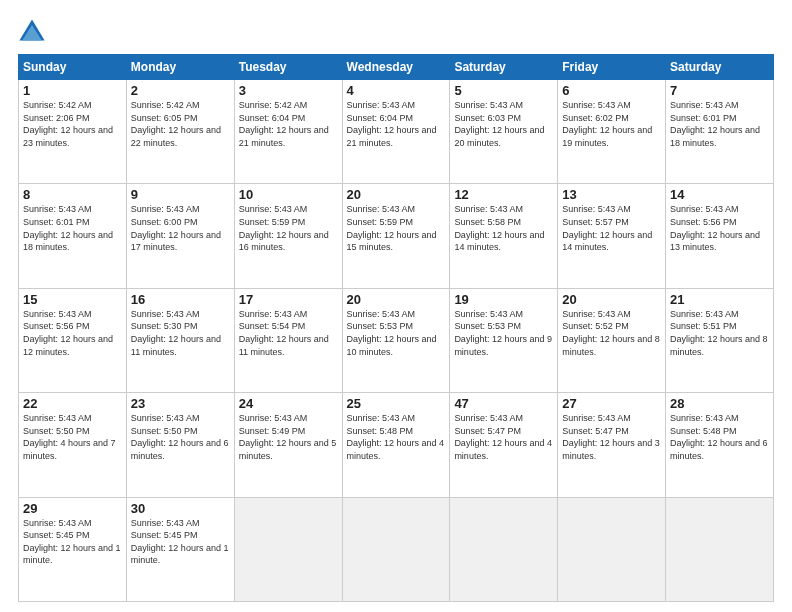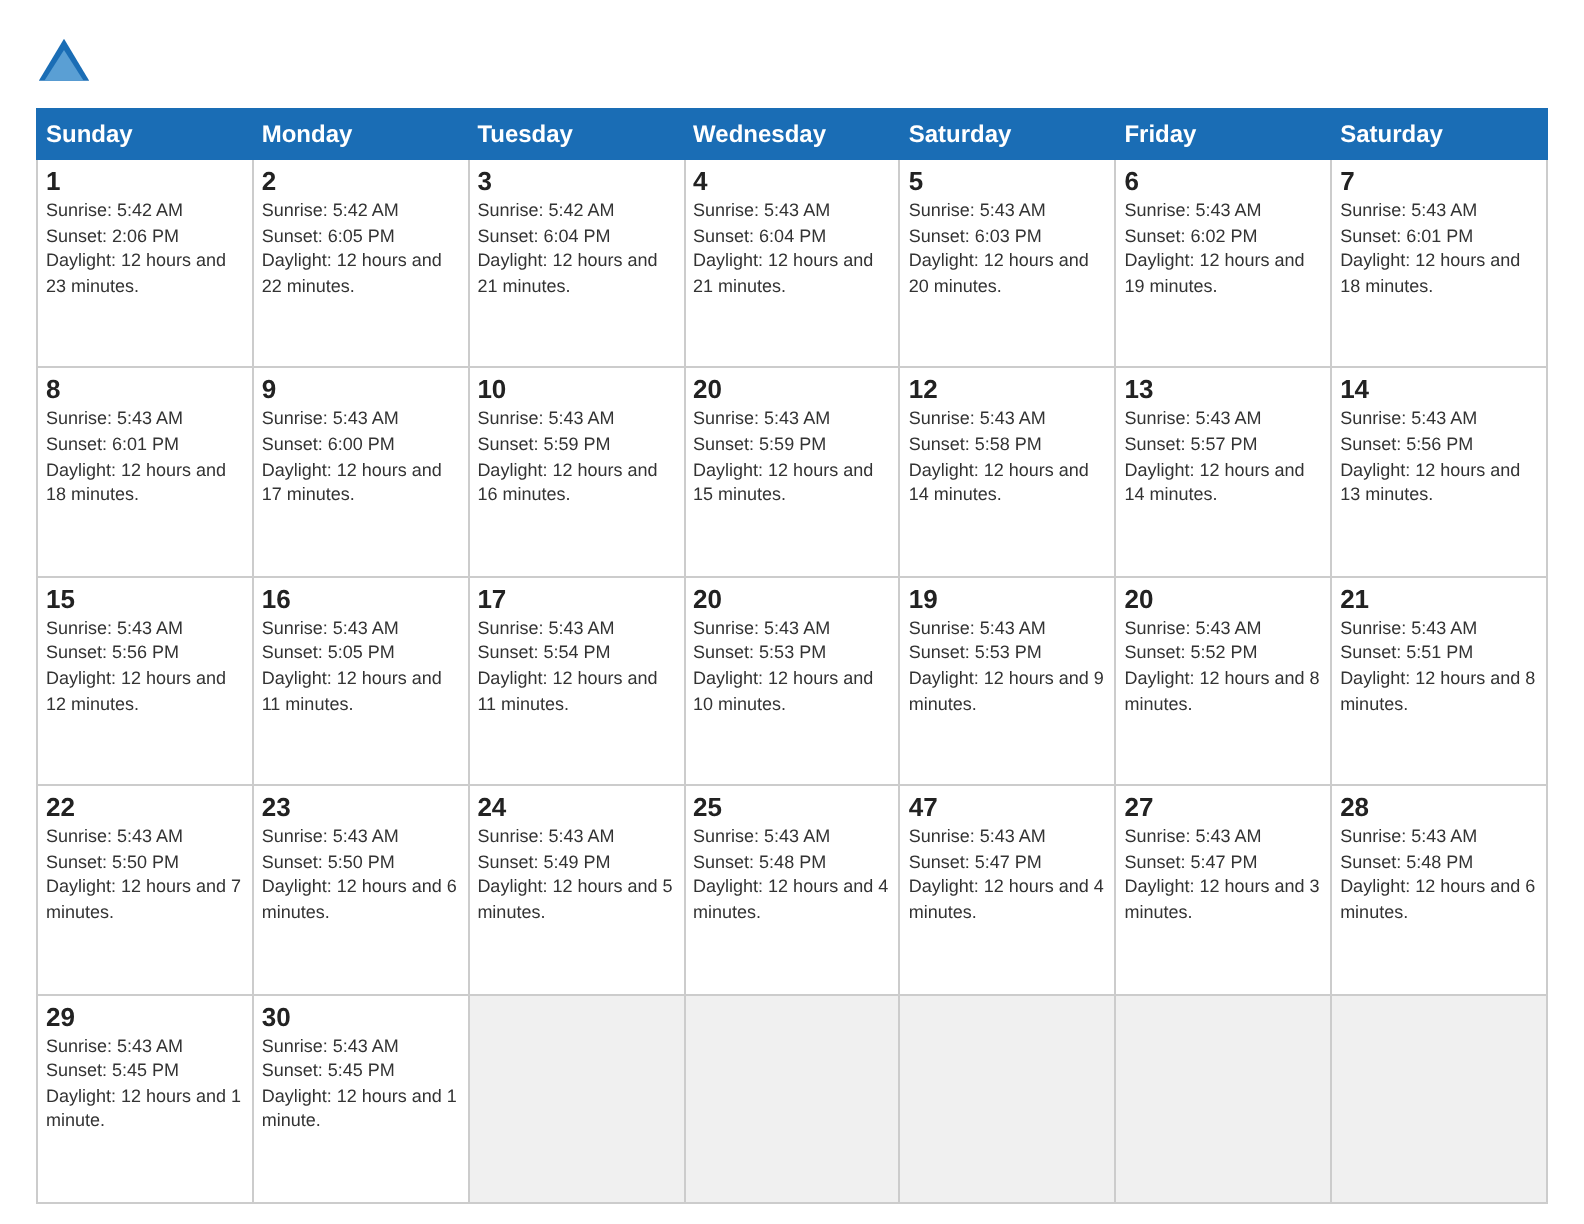--- a/index.html
+++ b/index.html
@@ -260,21 +260,21 @@
           <div class="day-info">
             <span>Sunrise: 5:43 AM</span><br>
             <span>Sunset: 5:56 PM</span><br>
             <span>Daylight: 12 hours and 12 minutes.</span>
           </div>
         </td>
           <td>
           <span class="day-num">16</span>
           <div class="day-info">
             <span>Sunrise: 5:43 AM</span><br>
-            <span>Sunset: 5:05 PM</span><br>
+            <span>Sunset: 5:30 PM</span><br>
             <span>Daylight: 12 hours and 11 minutes.</span>
           </div>
         </td>
           <td>
           <span class="day-num">17</span>
           <div class="day-info">
             <span>Sunrise: 5:43 AM</span><br>
             <span>Sunset: 5:54 PM</span><br>
             <span>Daylight: 12 hours and 11 minutes.</span>
           </div>
@@ -311,21 +311,21 @@
             <span>Daylight: 12 hours and 8 minutes.</span>
           </div>
         </td>
         </tr>
         <tr>
           <td>
           <span class="day-num">22</span>
           <div class="day-info">
             <span>Sunrise: 5:43 AM</span><br>
             <span>Sunset: 5:50 PM</span><br>
-            <span>Daylight: 12 hours and 7 minutes.</span>
+            <span>Daylight: 4 hours and 7 minutes.</span>
           </div>
         </td>
           <td>
           <span class="day-num">23</span>
           <div class="day-info">
             <span>Sunrise: 5:43 AM</span><br>
             <span>Sunset: 5:50 PM</span><br>
             <span>Daylight: 12 hours and 6 minutes.</span>
           </div>
         </td>

